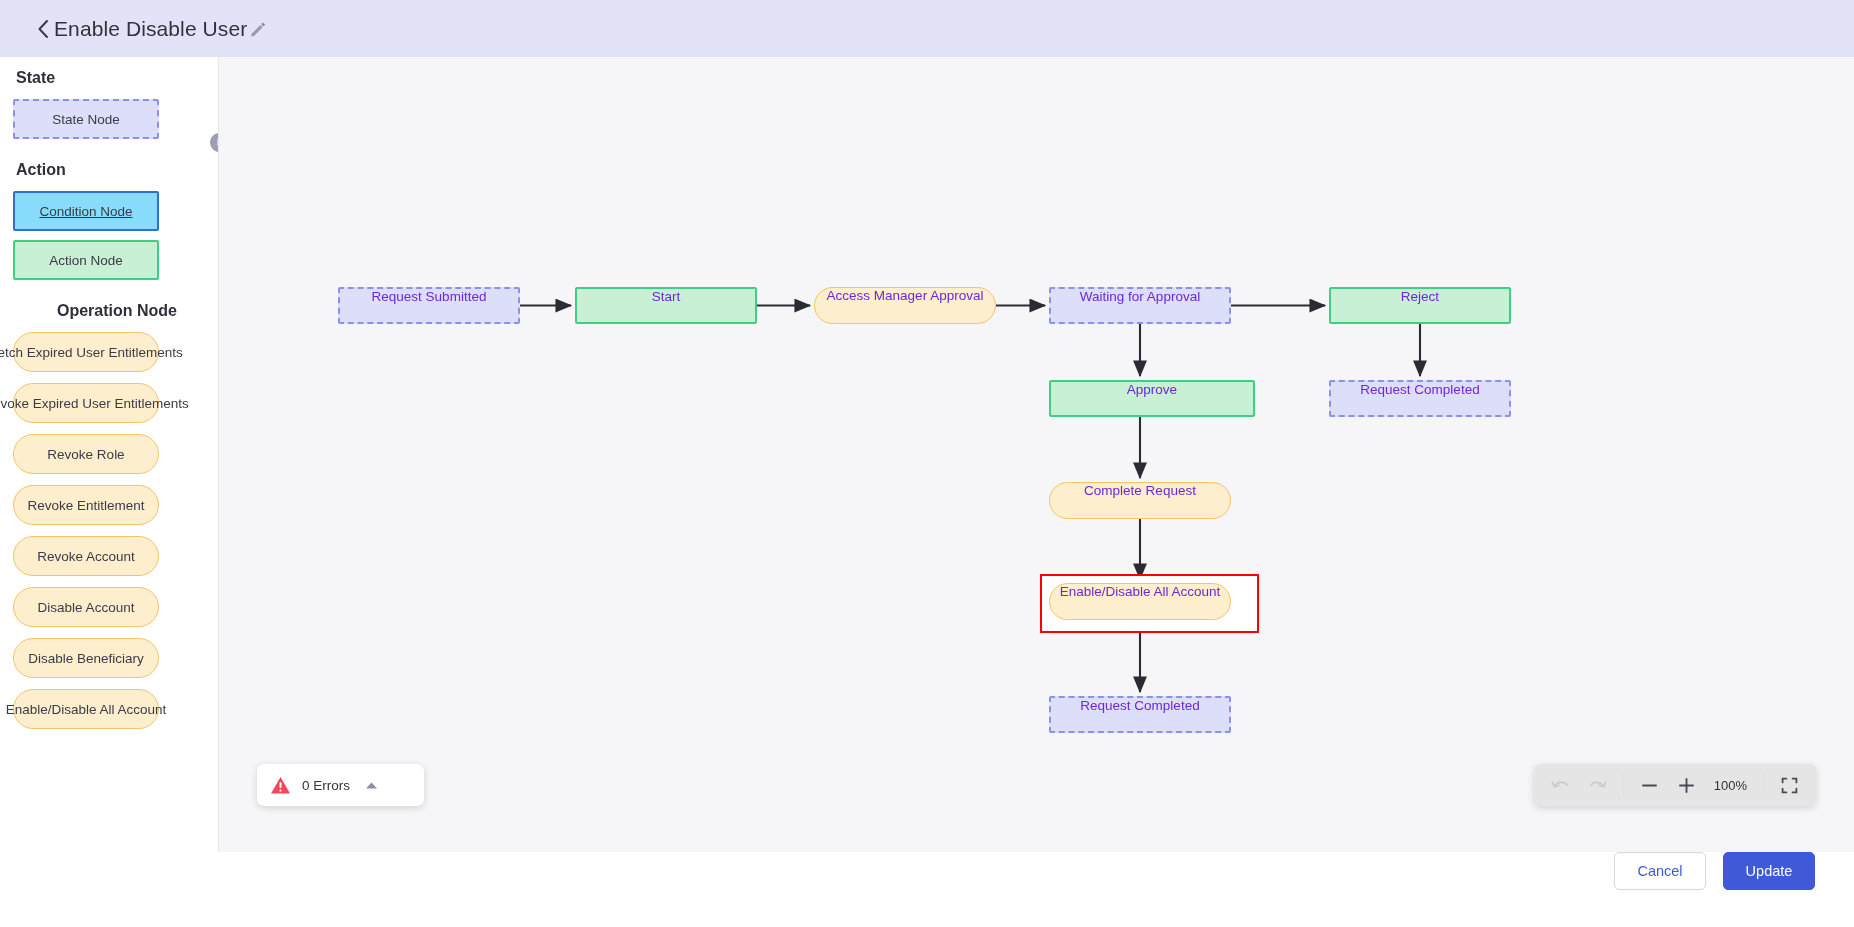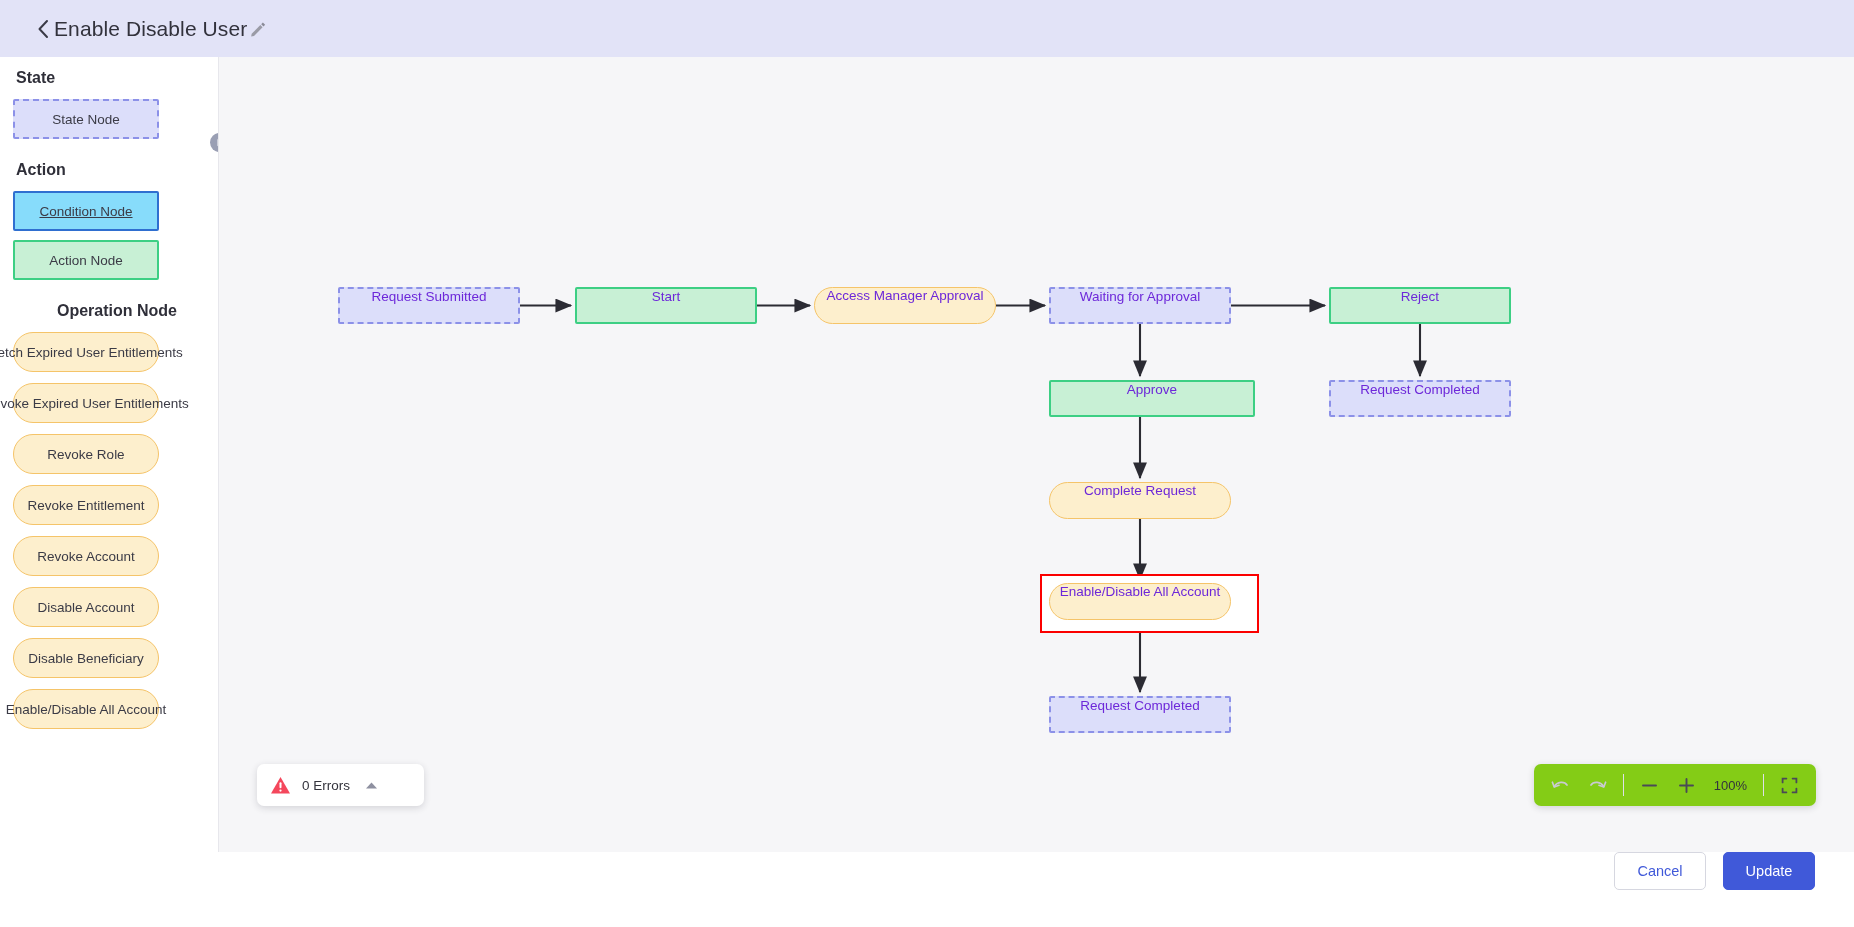--- a/index.html
+++ b/index.html
@@ -142,21 +142,21 @@
     background: #ffffff; border-radius: 7px;
     box-shadow: 0 2px 7px rgba(30,30,50,.16);
     display: flex; align-items: center; gap: 11px;
     padding: 0 13px; z-index: 30;
   }
   .errors-text { font-size: 13.5px; color: #34343d; }
   .err-caret { margin-left: 4px; cursor: pointer; display: flex; }
 
   .zoom-bar {
     position: absolute; right: 38px; bottom: 46px;
-    height: 42px; background: #84cc16; border-radius: 7px;
+    height: 42px; background: #e5e5e5; border-radius: 7px;
     box-shadow: 0 2px 7px rgba(30,30,50,.16);
     display: flex; align-items: center; z-index: 30;
     padding: 0 8px;
   }
   .zb-btn {
     width: 37px; height: 42px;
     display: flex; align-items: center; justify-content: center;
     cursor: pointer; color: #4a4a56;
   }
   .zb-btn.disabled { color: #c9cad3; cursor: default; }

